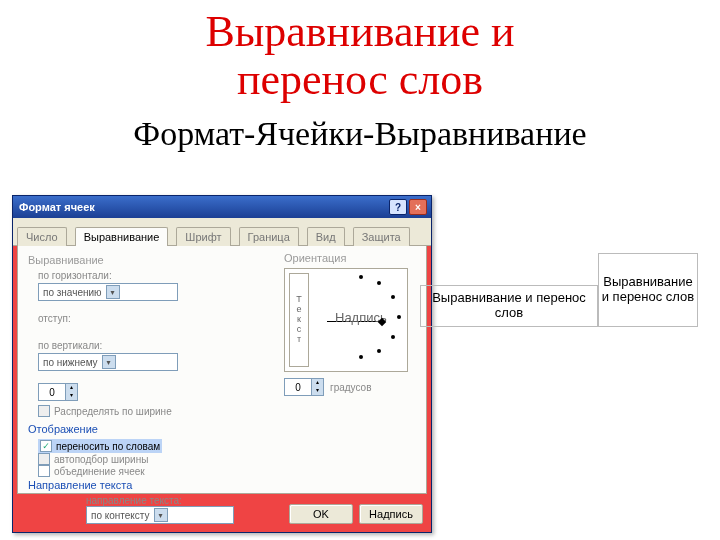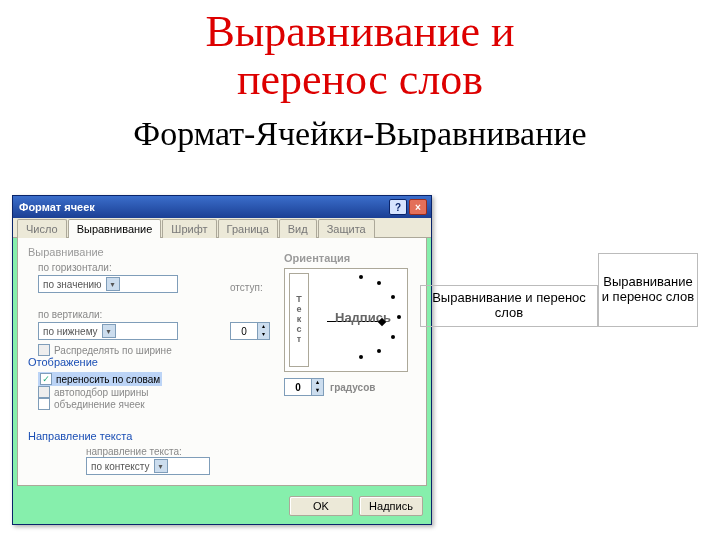--- a/index.html
+++ b/index.html
@@ -1,43 +1,43 @@
 <!DOCTYPE html>
 <html><head>
 <meta charset="utf-8">
 <style>
   * { box-sizing: border-box; margin: 0; padding: 0; }
   body { width: 720px; height: 540px; background: #fff; font-family: Tahoma, Arial, sans-serif; font-size: 11px; overflow: hidden; position: relative; }
   .slide-title { font-family: "Times New Roman", serif; font-size: 44px; color: #d00; text-align: center; margin-top: 8px; line-height: 1.1; }
   .slide-sub { font-family: "Times New Roman", serif; font-size: 34px; color: #000; text-align: center; margin-top: 10px; }
   .stage { position: absolute; top: 195px; left: 12px; right: 12px; bottom: 10px; }
-  .dialog { position: absolute; left: 0; top: 0; width: 420px; background: #86efac; border: 1px solid #0a246a; box-shadow: 2px 2px 4px rgba(0,0,0,.3); }
+  .dialog { position: absolute; left: 0; top: 0; width: 420px; background: #ef4444; border: 1px solid #0a246a; box-shadow: 2px 2px 4px rgba(0,0,0,.3); }
   .titlebar { height: 22px; background: linear-gradient(#3b6ecb,#1b3f94); color: #fff; display: flex; align-items: center; padding: 0 4px 0 6px; font-weight: bold; font-size: 11px; }
   .titlebar .sp { flex: 1; }
   .tb-btn { width: 18px; height: 16px; background: #d6e4ff; border: 1px solid #0a246a; border-radius: 2px; margin-left: 2px; display: flex; align-items: center; justify-content: center; font-size: 10px; color: #0a246a; }
   .tb-close { background: #e36f5a; color: #fff; border-color: #9a2b1b; }
-  .tabs { display: flex; background: #ece9d8; padding: 0 4px 0 4px; gap: 1px; border-bottom: 1px solid #aca899; }
+  .tabs { display: flex; background: #ece9d8; padding: 8px 4px 0 4px; gap: 8px; border-bottom: 1px solid #aca899; }
   .tab { padding: 3px 8px; background: #ece9d8; border: 1px solid #aca899; border-bottom: none; border-radius: 2px 2px 0 0; font-size: 11px; position: relative; top: 1px; color: #777; }
   .tab.active { background: #fcfcfa; color: #000; }
   .panel { background: #fcfcfa; margin: 0 4px 4px 4px; border: 1px solid #aca899; border-top: none; padding: 8px 10px 6px 10px; position: relative; height: 248px; }
   .grp-title { color: #1b4fb5; font-size: 11px; margin-bottom: 4px; }
   .grp-title.gray { color: #9a9a9a; }
-  .row { display: flex; align-items: flex-end; gap: 6px; margin: 2px 0; }
+  .row { display: flex; align-items: flex-start; gap: 6px; margin: 2px 0; flex-direction: column; }
   .lbl { color: #888; font-size: 10px; }
   .combo { display: inline-flex; align-items: center; background: #fff; border: 1px solid #7f9db9; height: 18px; padding: 0 2px 0 4px; font-size: 10px; color: #555; }
   .combo .arrow { width: 14px; height: 14px; background: #cde; border: 1px solid #7f9db9; margin-left: 4px; display: flex; align-items: center; justify-content: center; font-size: 8px; }
   .spin { display: inline-flex; align-items: center; background: #fff; border: 1px solid #7f9db9; height: 18px; width: 40px; font-size: 10px; }
   .spin .val { flex: 1; text-align: center; }
   .spin .btns { display: flex; flex-direction: column; }
   .spin .sb { width: 12px; height: 8px; background: #cde; border-left: 1px solid #7f9db9; font-size: 6px; text-align: center; line-height: 7px; }
   .chk { display: flex; align-items: center; gap: 4px; font-size: 10px; color: #888; }
   .chk .box { width: 12px; height: 12px; border: 1px solid #7f9db9; background: #fff; display: flex; align-items: center; justify-content: center; font-size: 9px; color: #2a7; }
   .chk.dis .box { background: #eee; }
   .chk.sel { color: #000; background: #bcd4f6; padding: 1px 2px; display: inline-flex; }
-  .orient { position: absolute; right: 12px; top: 14px; width: 130px; font-weight: bold; }
+  .orient { position: absolute; right: 12px; top: 6px; width: 130px; }
   .orient-box { position: relative; width: 124px; height: 104px; border: 1px solid #aca899; background: #fff; margin-top: 2px; }
   .vbox { position: absolute; left: 4px; top: 4px; width: 20px; bottom: 4px; border: 1px solid #aca899; display: flex; flex-direction: column; align-items: center; justify-content: center; font-size: 9px; color: #666; line-height: 1.1; }
   .arc { position: absolute; left: 34px; top: 6px; right: 6px; bottom: 6px; }
   .dot { position: absolute; width: 4px; height: 4px; background: #000; border-radius: 50%; }
   .needle { position: absolute; left: 8px; top: 46px; width: 54px; height: 0; border-top: 1px solid #000; }
   .needle .knob { position: absolute; right: -4px; top: -3px; width: 6px; height: 6px; background: #000; transform: rotate(45deg); }
   .needle .txt { position: absolute; left: 8px; top: -12px; font-size: 13px; color: #666; }
   .deg-row { display: flex; align-items: center; gap: 6px; margin-top: 6px; }
   .btnbar { display: flex; justify-content: flex-end; gap: 6px; padding: 6px 8px 8px 0; }
   .btn { min-width: 64px; height: 20px; background: #ece9d8; border: 1px solid #aca899; border-radius: 2px; font-size: 11px; display: flex; align-items: center; justify-content: center; box-shadow: inset 1px 1px #fff; }
@@ -98,40 +98,40 @@
                 <span class="sb">▾</span>
               </span>
           </span>
         </div>
         <div class="chk dis" style="margin-top:4px;">
           <span class="box"></span>
           <span>Распределять по ширине</span>
         </div>
       </div>
 
-      <div class="grp-title" style="margin-top:0;">Отображение</div>
+      <div class="grp-title" style="margin-top:6px;">Отображение</div>
       <div style="margin-left:10px;">
         <div class="chk sel">
           <span class="box">✓</span>
           <span>переносить по словам</span>
         </div>
         <div class="chk dis">
           <span class="box"></span>
           <span>автоподбор ширины</span>
         </div>
         <div class="chk">
           <span class="box"></span>
           <span>объединение ячеек</span>
         </div>
       </div>
 
-      <div class="grp-title" style="margin-top:20px;">Направление текста</div>
+      <div class="grp-title" style="margin-top:2px;">Направление текста</div>
       <div style="margin-left:10px;padding-left:48px;">
         <div class="lbl">направление текста:</div>
-        <span class="combo" style="width:124px;text-align:center;">
+        <span class="combo" style="width:148px;text-align:center;">
           <span>по контексту</span>
           <span class="arrow">▾</span>
         </span>
       </div>
 
       <div class="orient">
         <div class="grp-title gray">Ориентация</div>
         <div class="orient-box">
           <div class="vbox">
             <span>Т</span>

